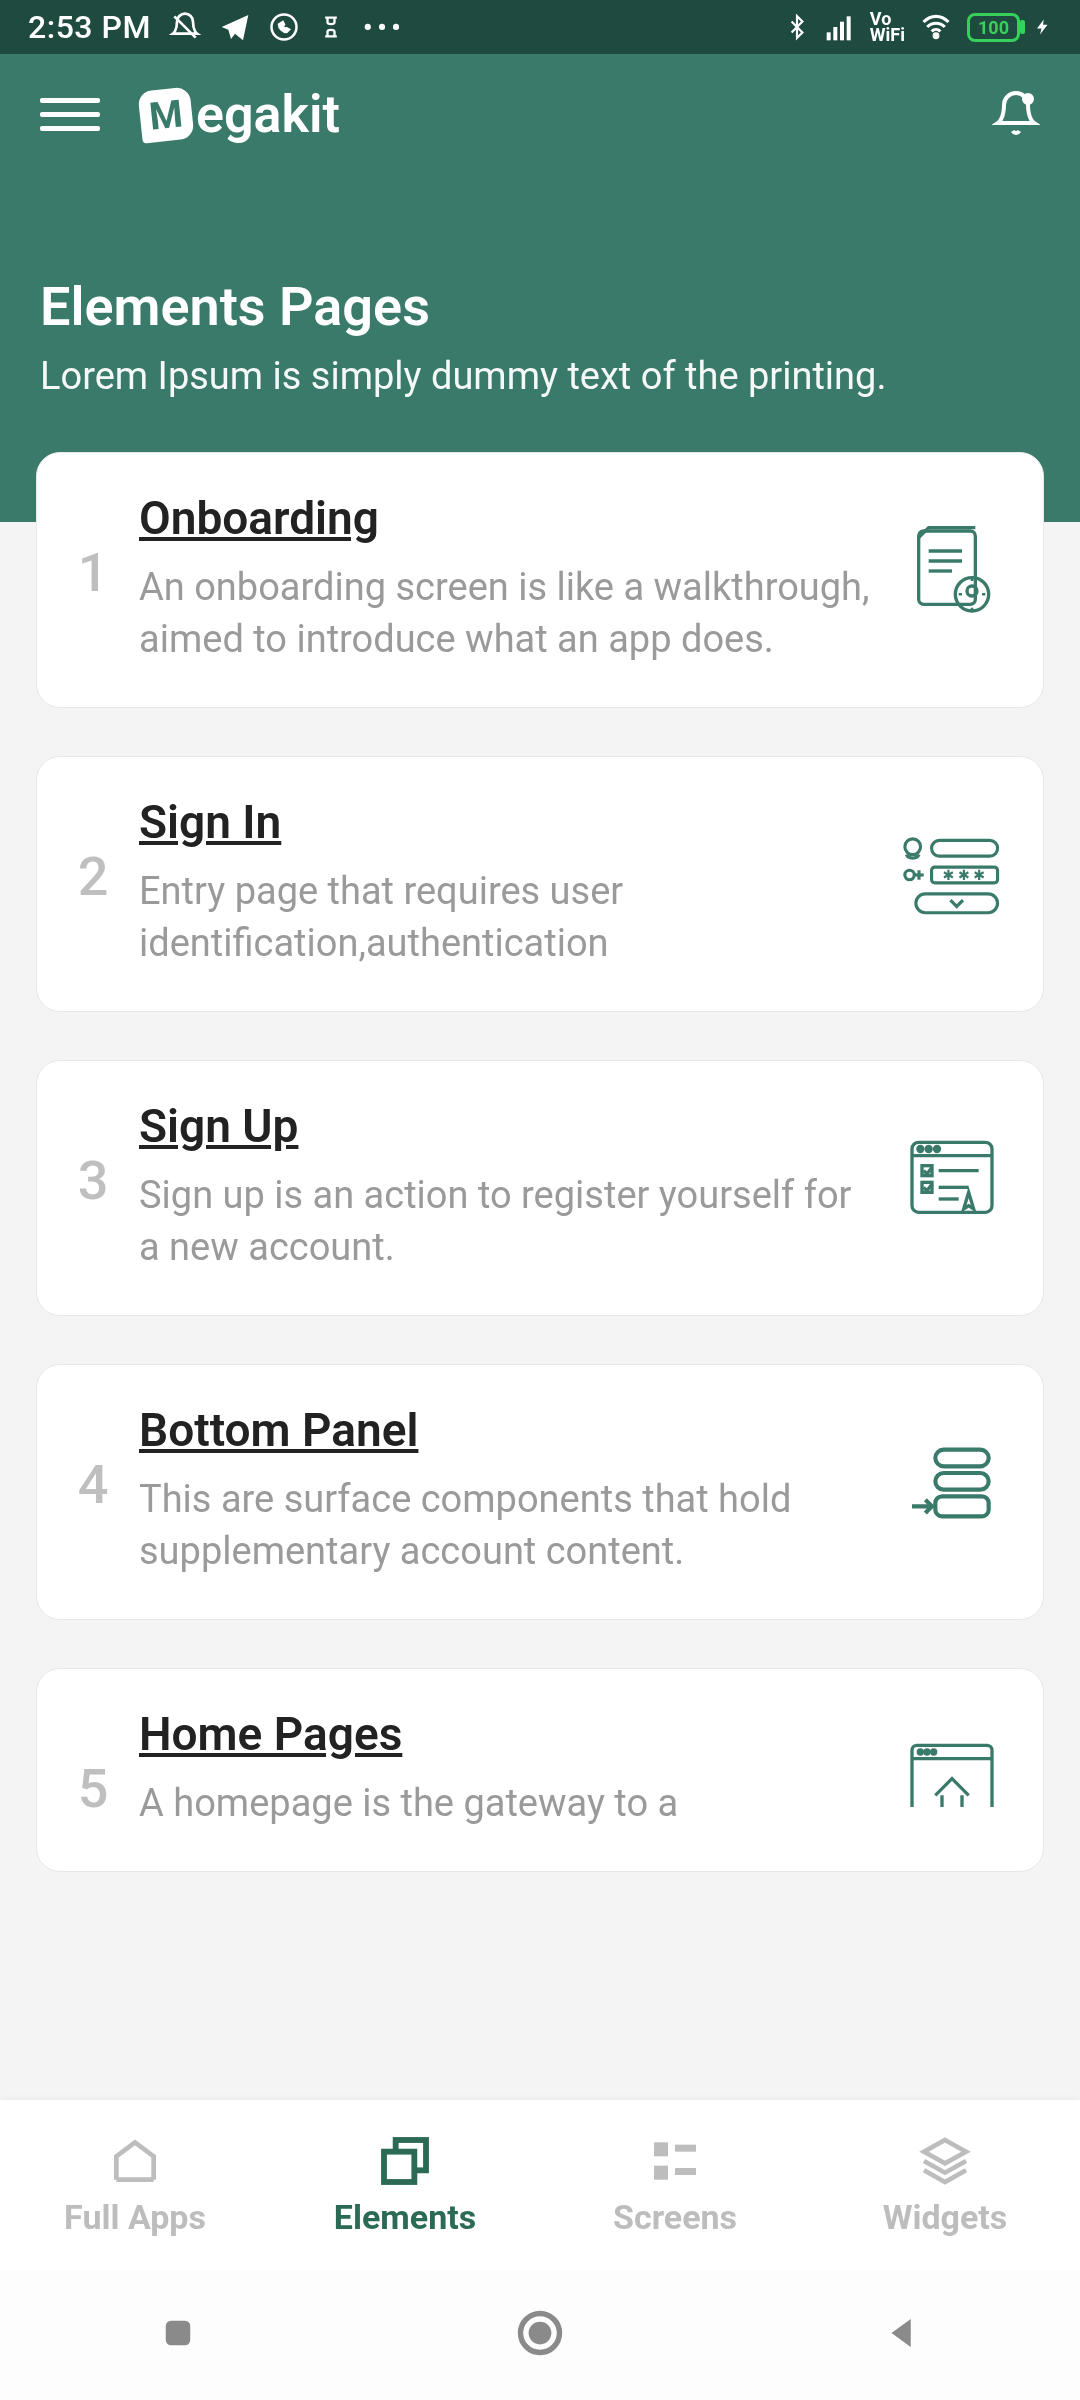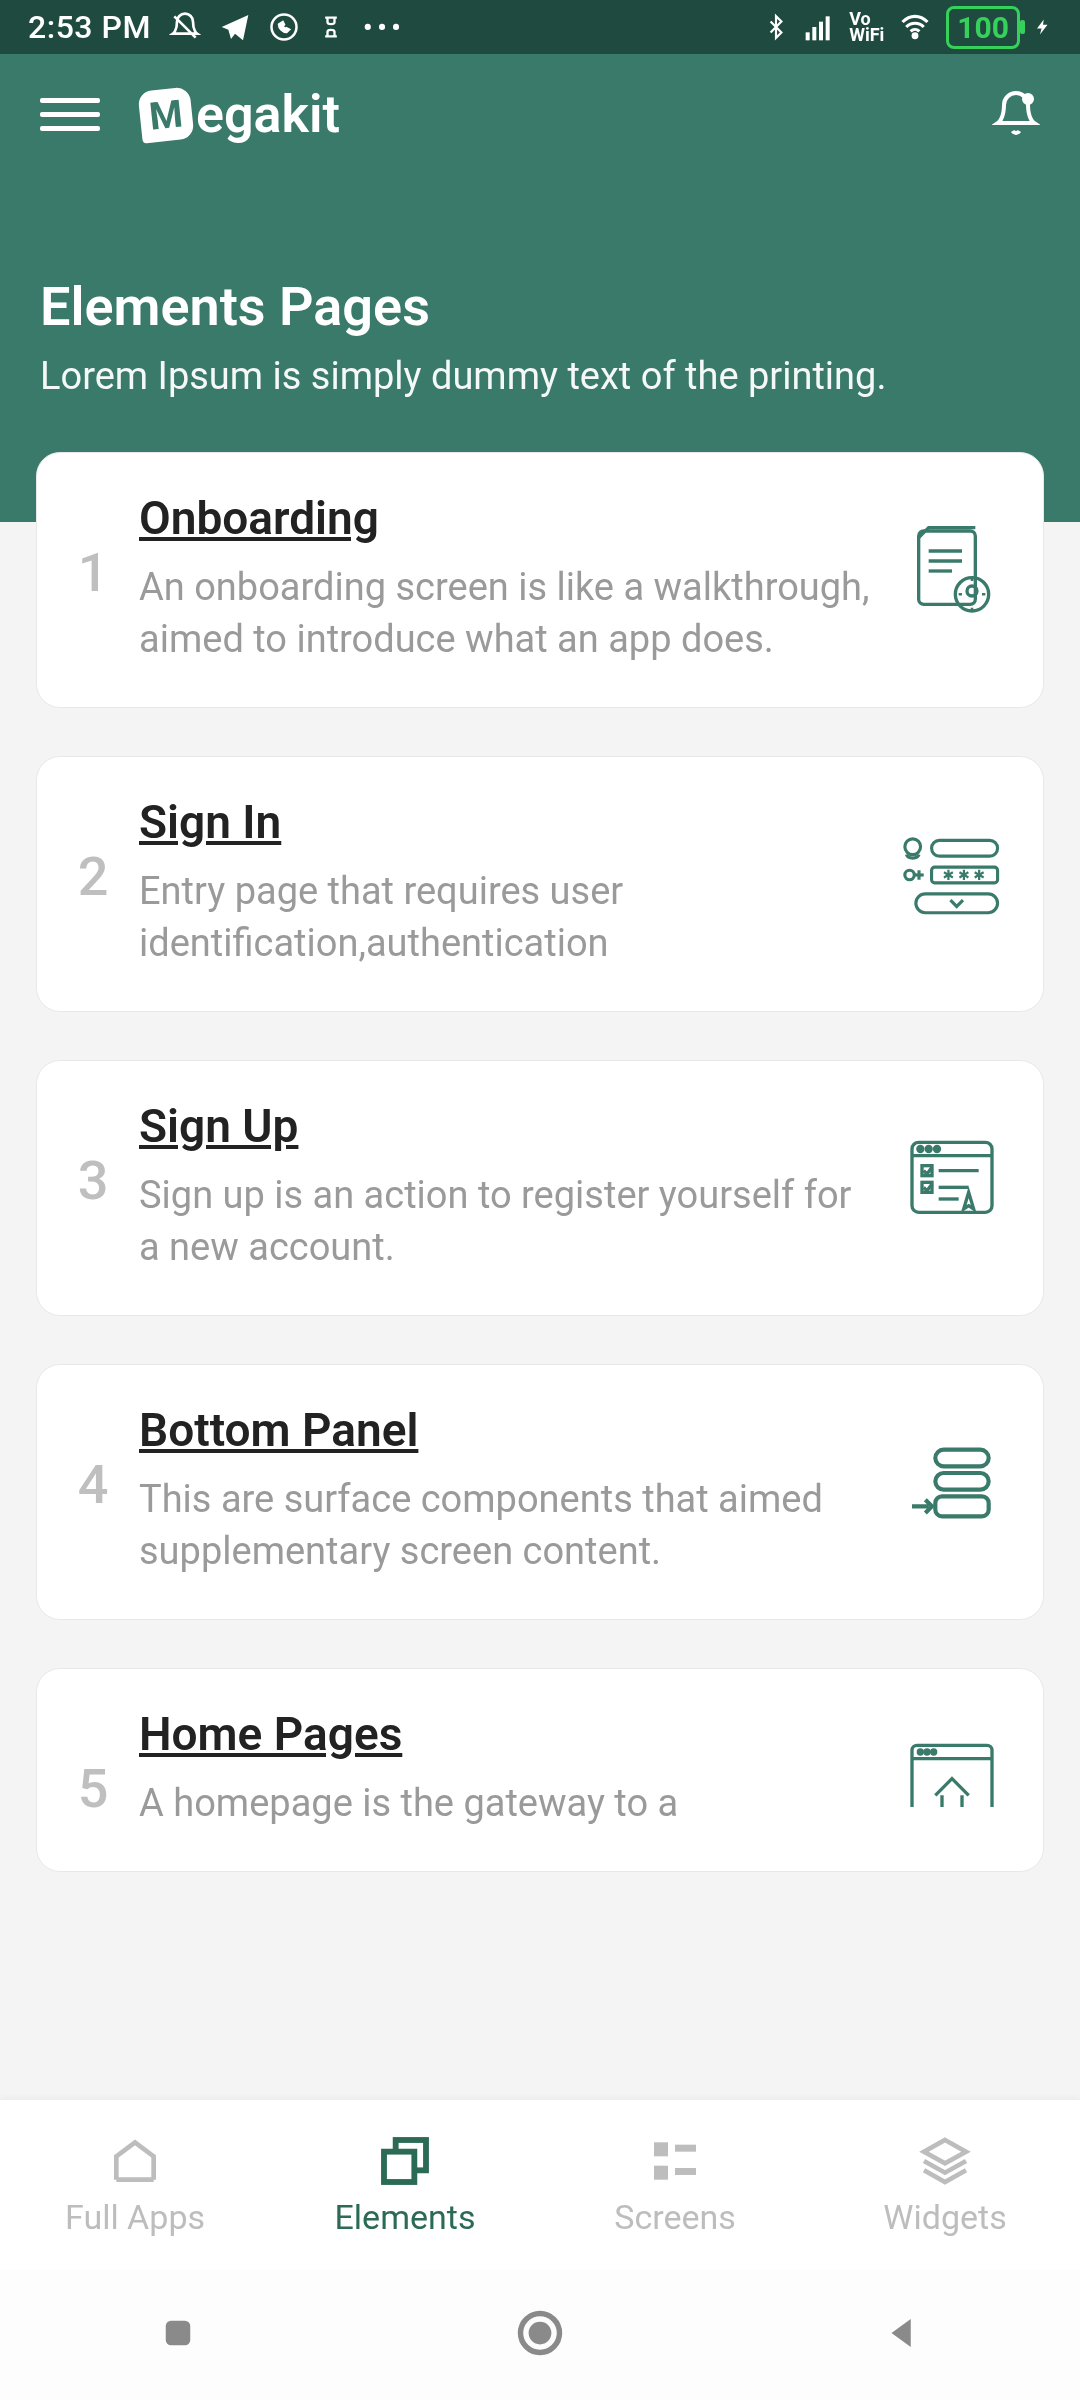--- a/index.html
+++ b/index.html
@@ -5,21 +5,21 @@
   * { box-sizing: border-box; margin: 0; padding: 0; }
   html, body { width: 1080px; height: 2400px; overflow: hidden; font-family: -apple-system, BlinkMacSystemFont, "Segoe UI", Roboto, Arial, sans-serif; }
   body { background: #f4f4f4; display: flex; flex-direction: column; }
 
   
   .status-bar { height: 54px; background: #1f4a3f; color: #fff; display: flex; align-items: center; padding: 0 28px; font-size: 32px; }
   .status-left { display: flex; align-items: center; gap: 18px; }
   .status-time { font-weight: 500; letter-spacing: 0.5px; }
   .sb-icon { display: inline-flex; }
   .status-right { margin-left: auto; display: flex; align-items: center; gap: 14px; font-weight: bold; }
-  .battery { border: 3px solid #35d15a; border-radius: 8px; padding: 1px 8px; font-size: 30px; color: #35d15a; display:flex; align-items:center; gap:4px; position:relative;}
+  .battery { border: 3px solid #35d15a; border-radius: 8px; padding: 1px 8px; font-size: 18px; color: #35d15a; display:flex; align-items:center; gap:4px; position:relative;}
   .battery::after { content:""; position:absolute; right:-8px; top:50%; width:5px; height:14px; background:#35d15a; border-radius:2px; transform:translateY(-50%);}
   .vowifi { font-size:18px; line-height:16px; text-align:left; }
 
   
   .header-area { background: #3a7a6a; color:#fff; }
   .topbar { display:flex; align-items:center; padding: 30px 40px 10px; gap: 40px; }
   .menu-btn { width:60px; display:flex; flex-direction:column; gap:9px; cursor:pointer;}
   .menu-btn span { height:5px; background:#fff; border-radius:2px; }
   .logo { display:flex; align-items:center; gap:4px; font-size:52px; font-weight:600; }
   .logo-badge { width:52px; height:52px; background:#fff; border-radius:14px 14px 14px 4px; display:flex; align-items:center; justify-content:center; color:#3a7a6a; font-weight:700; font-size:38px; transform:rotate(-6deg); }
@@ -32,21 +32,21 @@
   .content { flex: 1; padding: 0 36px 40px; margin-top: -70px; }
   .card { background:#fff; border:1px solid #e8e8e8; border-radius: 24px; padding: 38px 36px 42px; margin-bottom: 48px; display:flex; gap: 26px; align-items:flex-start; }
   .card-num { color:#bfbfbf; font-size:54px; font-weight:500; width:40px; text-align:center; padding-top: 50px; flex-shrink:0;}
   .card-body { flex:1; min-width:0; }
   .card-title { font-size: 46px; font-weight:600; color:#222; margin-bottom: 16px; text-decoration: underline; }
   .card-desc { font-size: 38px; line-height: 52px; color:#9a9a9a; }
   .card-icon { width: 110px; flex-shrink:0; display:flex; align-items:center; justify-content:center; padding-top: 30px;}
 
   
   .tabbar { background:#fff; height: 170px; display:flex; box-shadow: 0 -2px 6px rgba(0,0,0,0.04);}
-  .tab { flex:1; display:flex; flex-direction:column; align-items:center; justify-content:center; gap:8px; color:#bdbdbd; font-size:34px; font-weight:400;}
+  .tab { flex:1; display:flex; flex-direction:column; align-items:center; justify-content:center; gap:8px; color:#bdbdbd; font-size:34px; font-weight:700;}
   .tab.active { color:#2b6a55; }
   .tab svg { width:56px; height:56px; }
 
   
   .navbar { background:#fdfdfd; height: 130px; display:flex; align-items:center; justify-content:space-around;}
   .nav-btn { color:#8a8a8a; }
 
 </style>
 </head>
 <body>
@@ -203,21 +203,21 @@
         <line x1="22" y1="42" x2="34" y2="42"></line>
         <path d="M40 38l-3 10 3-2 3 2z" fill="#fff"></path>
       </svg>
     </div>
   </div>
 
   <div class="card">
     <div class="card-num">4</div>
     <div class="card-body">
       <div class="card-title">Bottom Panel</div>
-      <div class="card-desc">This are surface components that aimed supplementary screen content.</div>
+      <div class="card-desc">This are surface components that hold supplementary account content.</div>
     </div>
     <div class="card-icon">
       <svg width="100" height="100" viewBox="0 0 60 60" fill="none" stroke="#3a7a6a" stroke-width="2.5">
         <rect x="20" y="10" width="32" height="10" rx="5"></rect>
         <rect x="20" y="24" width="32" height="10" rx="5"></rect>
         <rect x="20" y="38" width="32" height="12" rx="4"></rect>
         <path d="M6 44h10M14 40l4 4-4 4" fill="none"></path>
       </svg>
     </div>
   </div>

